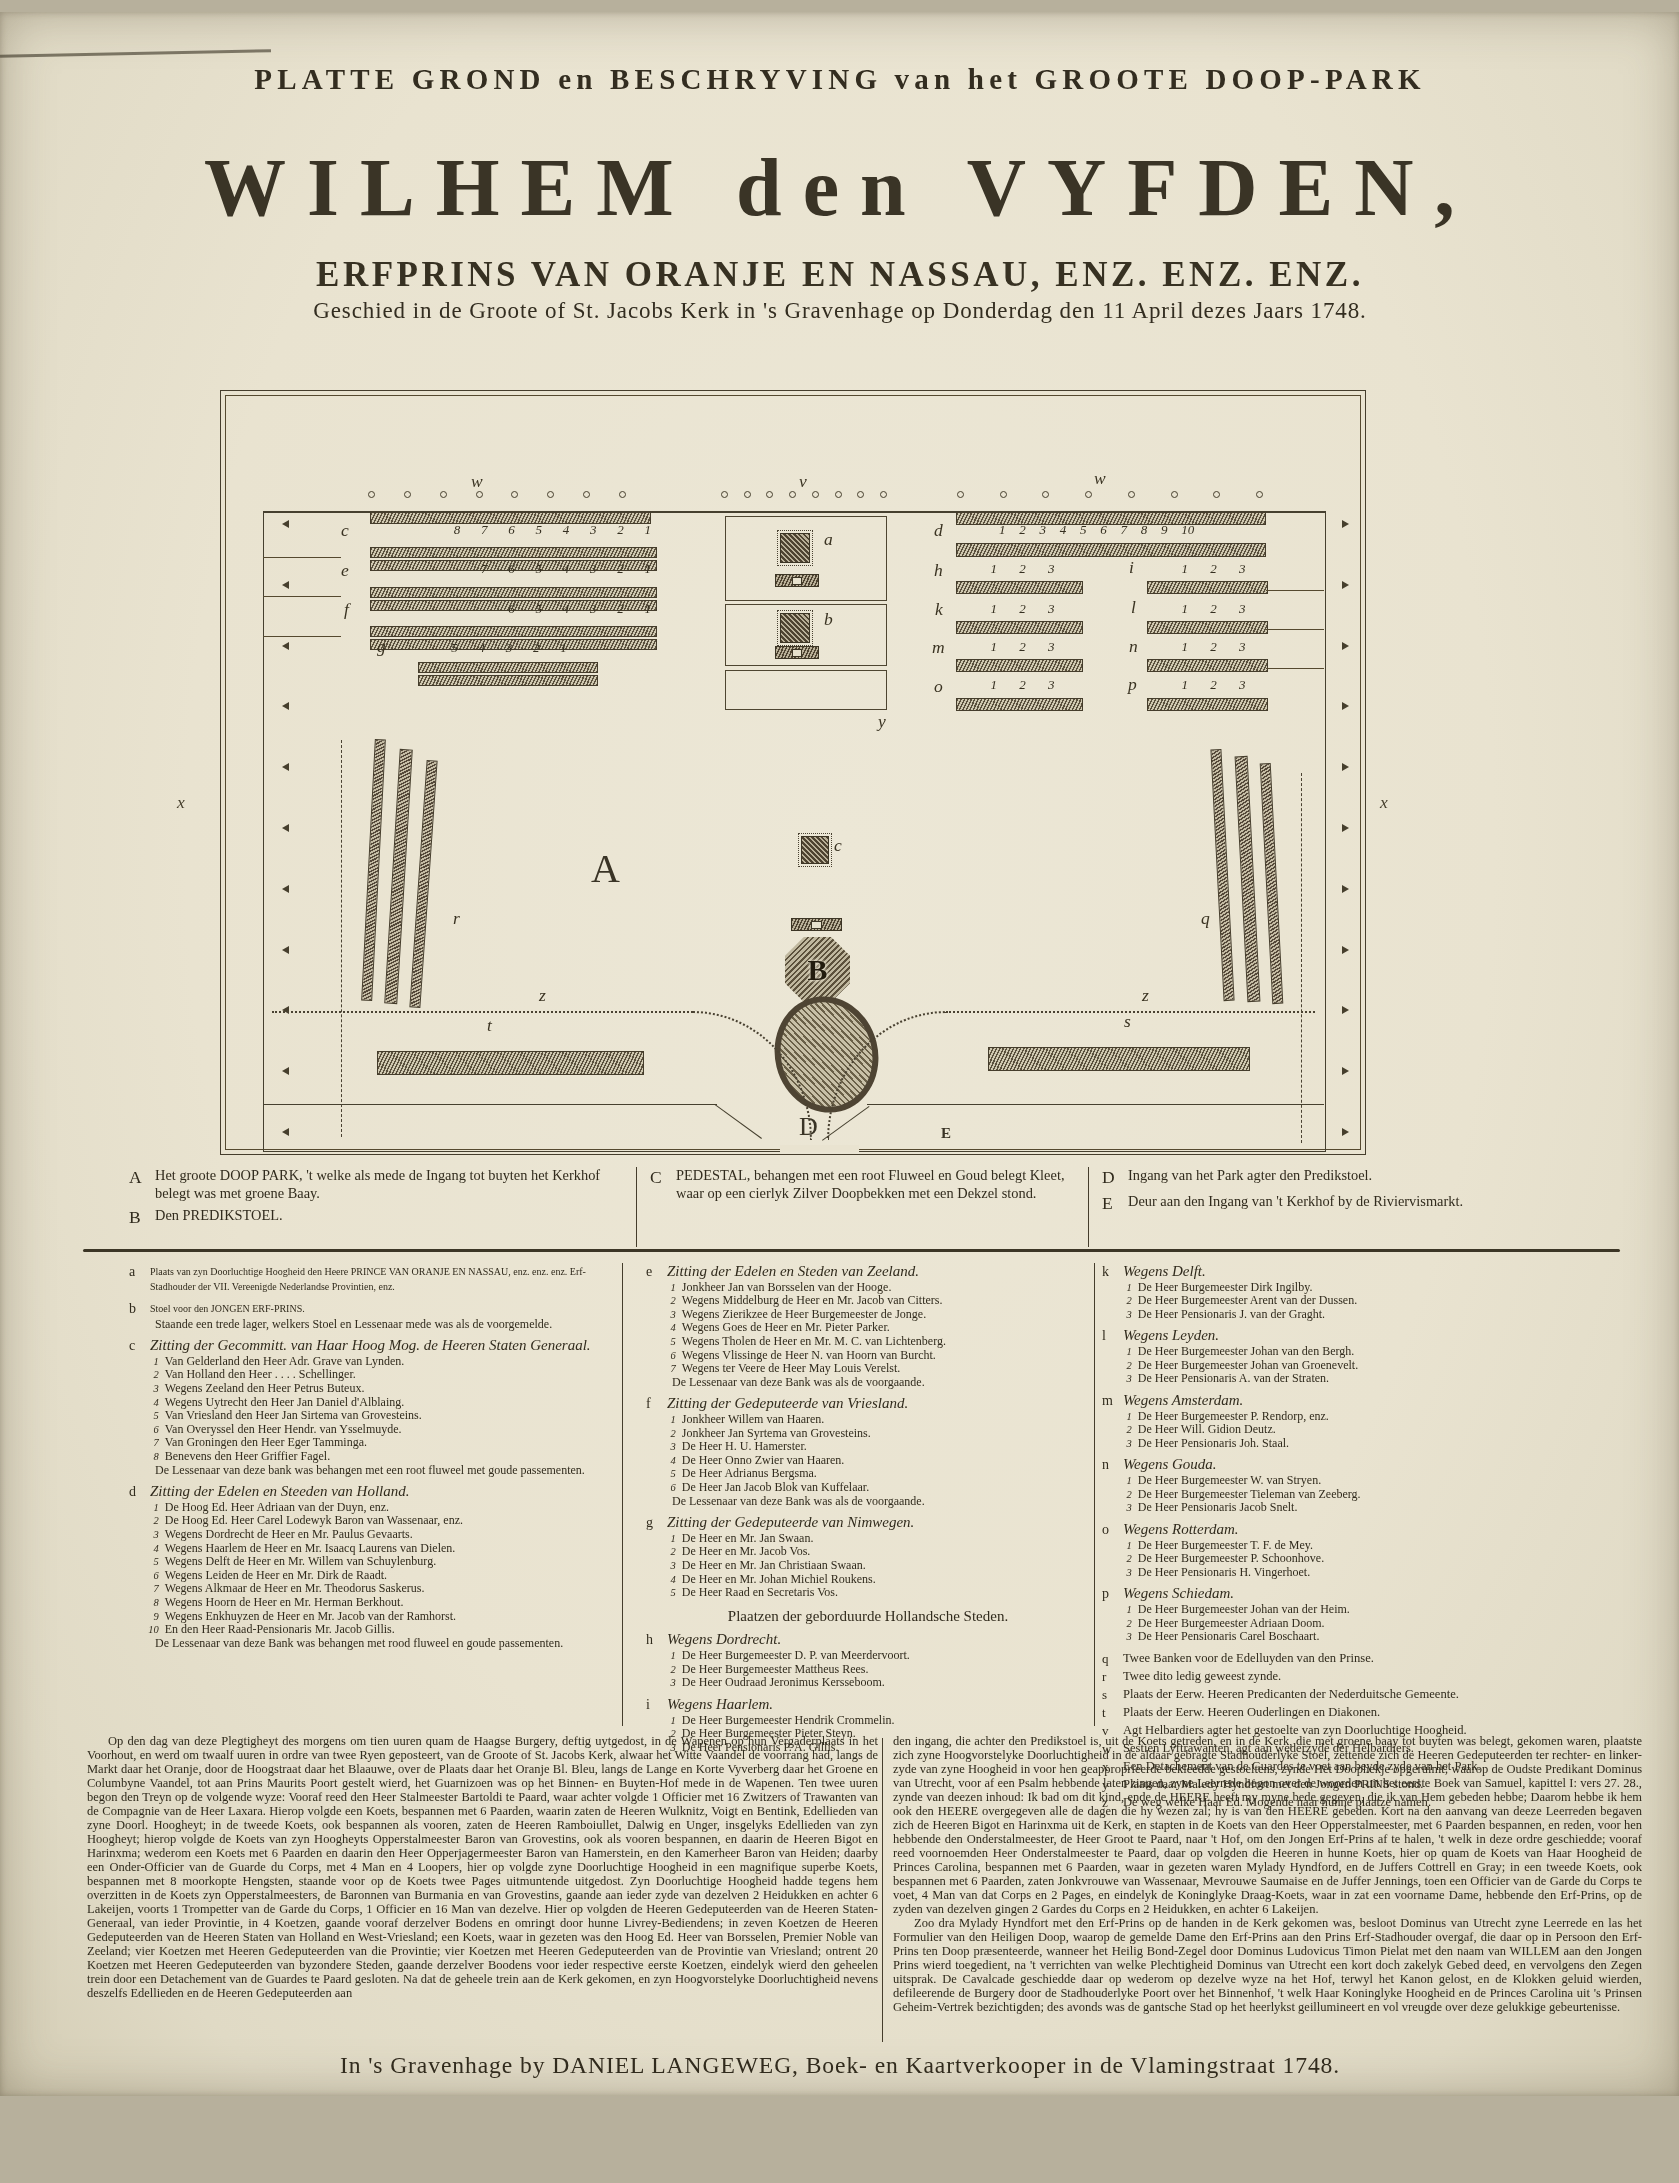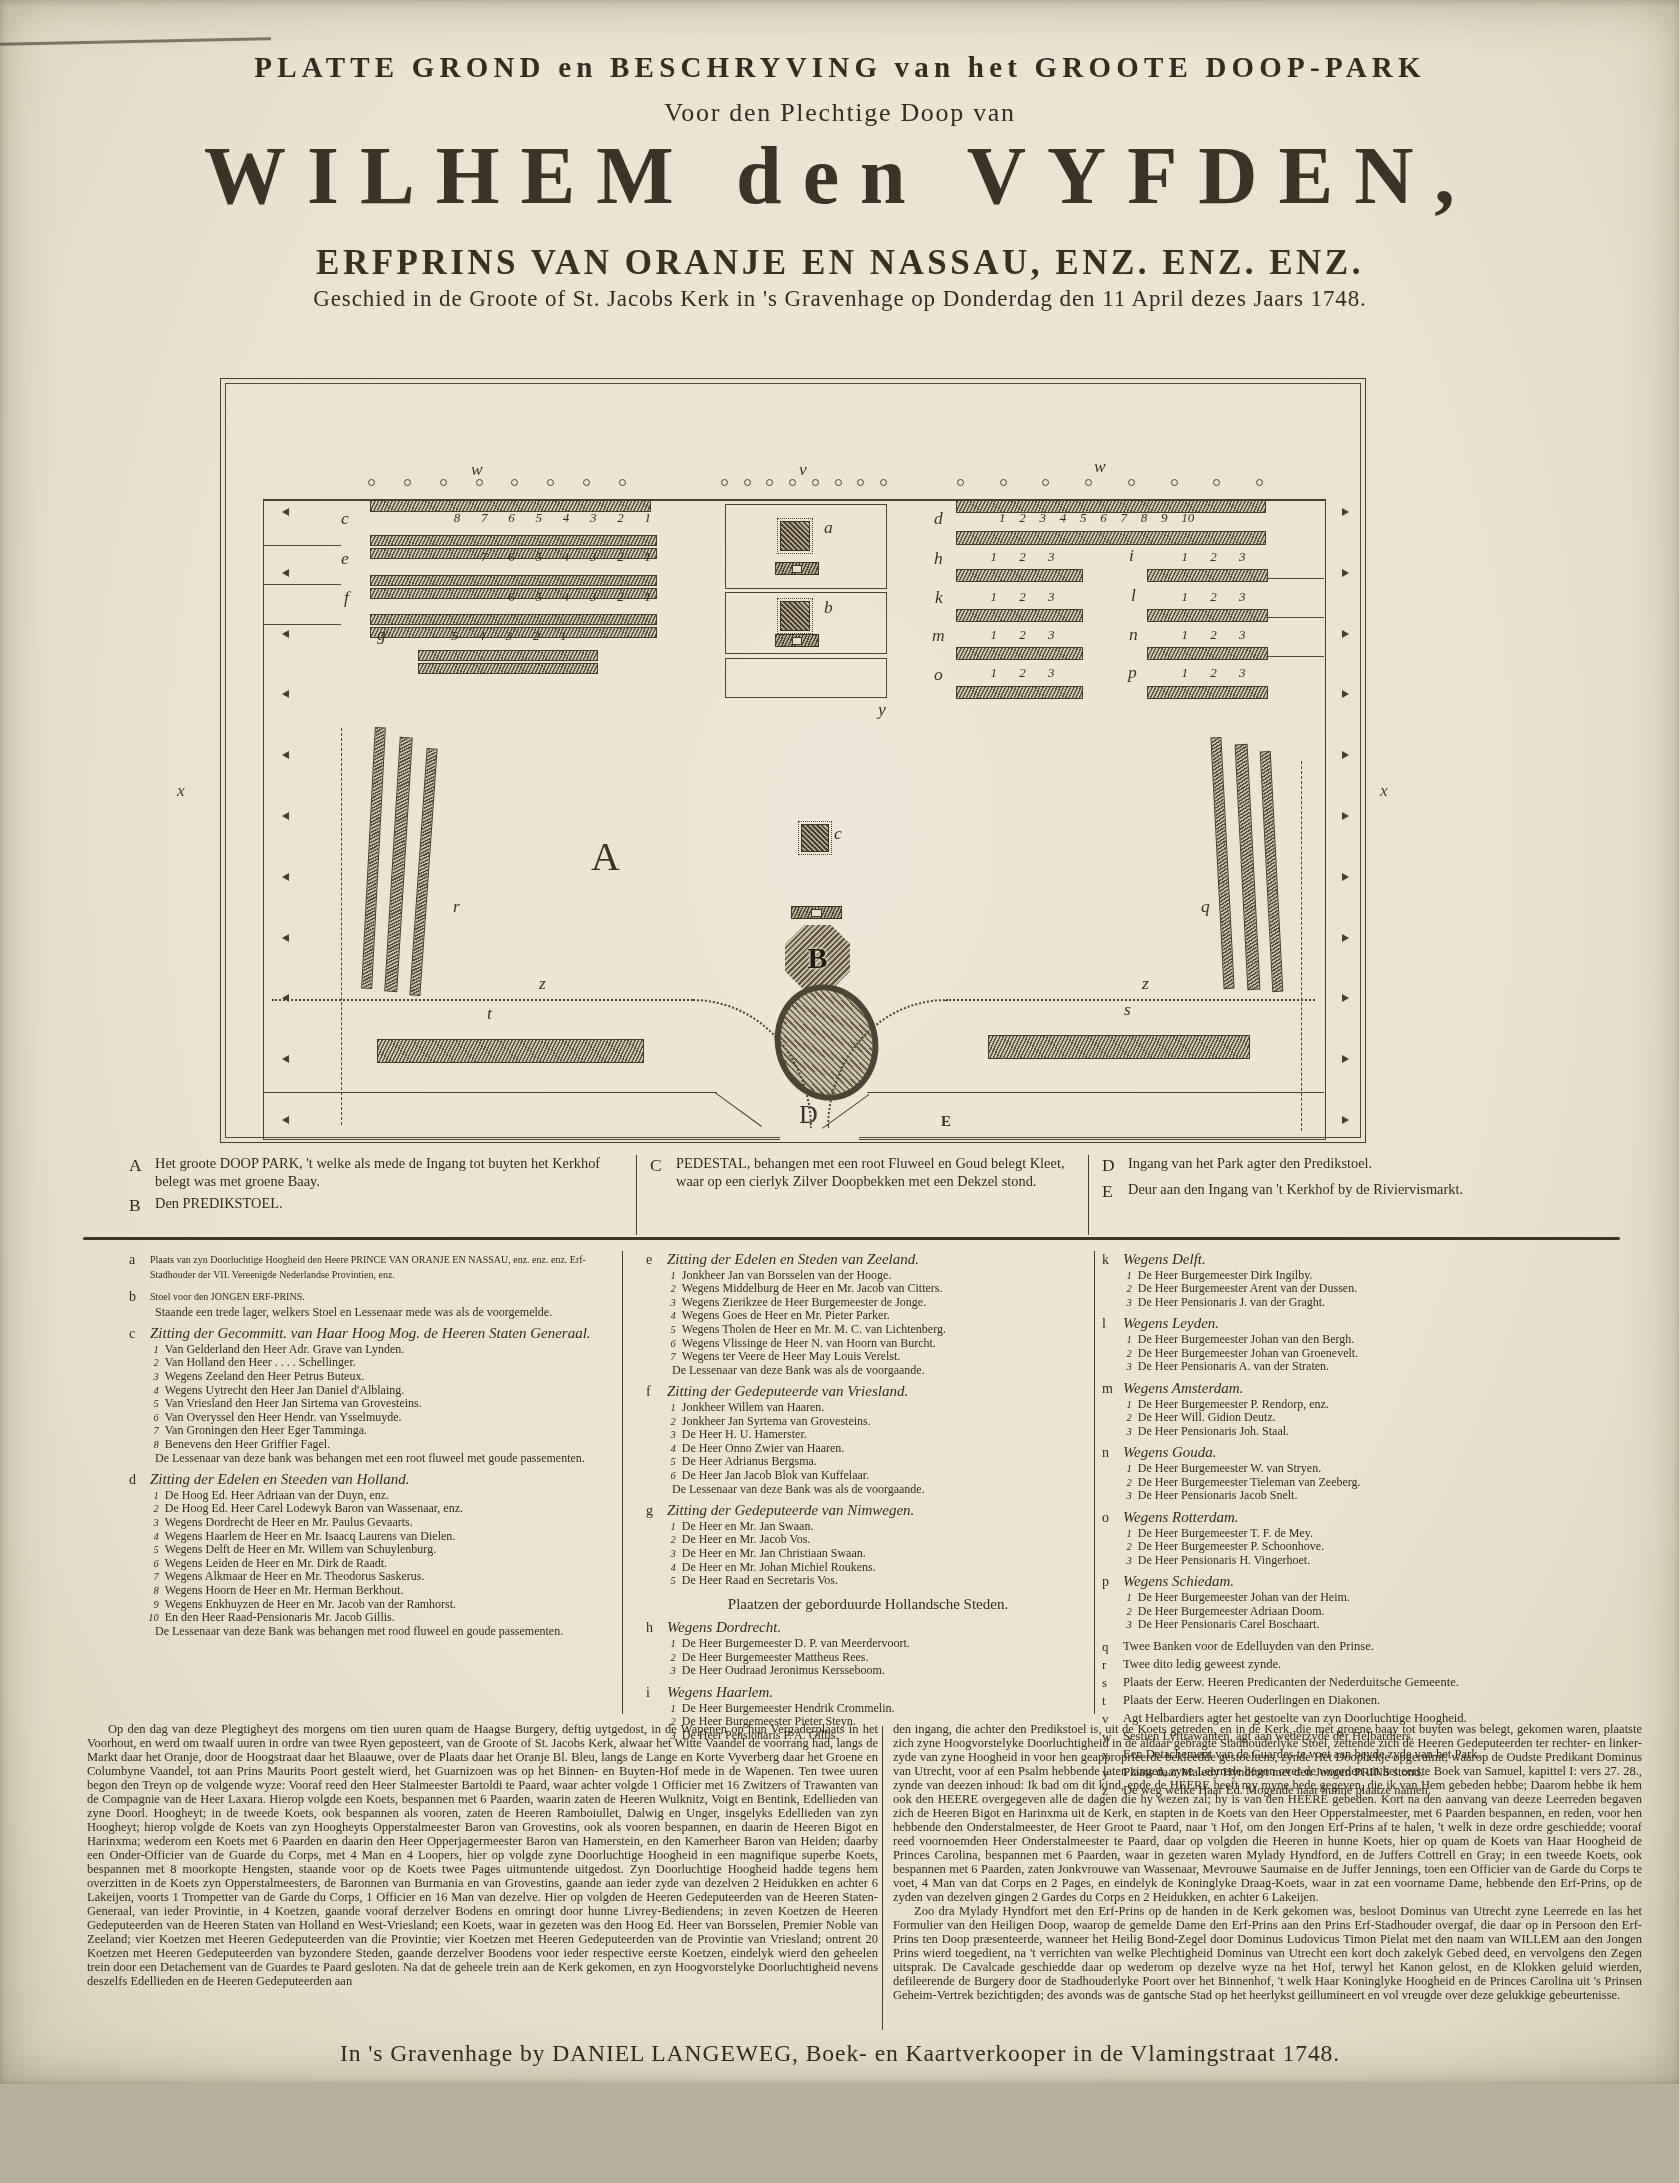--- a/index.html
+++ b/index.html
@@ -1,16 +1,16 @@
 <!DOCTYPE html>
 <html style="font-size:14px"><head>
 <meta charset="utf-8">
 <style>
   html,body{margin:0;padding:0;background:#b7b09c;}
-  #paper{position:relative;width:1680px;height:2084px;margin:0 auto;overflow:hidden;
+  #paper{position:relative;width:1680px;height:2084px;margin:12px auto;overflow:hidden;
     background:radial-gradient(ellipse at 50% 40%, #ece7d6 0%, #e9e3d0 55%, #e0dac5 85%, #d3ccb4 100%);
     box-shadow:inset 0 0 52px rgba(80,70,45,.35), inset 0 0 7px rgba(60,50,30,.3);
     font-family:"Liberation Serif","DejaVu Serif",serif;color:#2f2a1e;}
   .abs{position:absolute;}
   .ctr{left:0;width:100%;text-align:center;}
   
   .t1{top:51px;font-size:29px;letter-spacing:5.2px;font-weight:bold;color:#332d20;}
   .t2{top:98px;font-size:26px;letter-spacing:1.7px;color:#332d20;}
   .t3{top:129px;font-size:82px;letter-spacing:21px;font-weight:bold;color:#3a3426;}
   .t4{top:243px;font-size:35px;letter-spacing:3.5px;font-weight:bold;color:#373122;}
@@ -91,21 +91,20 @@
   #bodyR p{margin:0;}
   .imprint{top:2040px;font-size:23.6px;letter-spacing:0.9px;color:#312b1d;}
 </style>
 </head>
 <body>
 
 <div id="paper">
   <div class="abs artifact"></div>
 
   <div class="abs ctr t1">PLATTE GROND en BESCHRYVING van het GROOTE DOOP-PARK</div>
-  <div class="abs ctr t2">Voor den Plechtige Doop van</div>
   <div class="abs ctr t3">WILHEM den VYFDEN,</div>
   <div class="abs ctr t4">ERFPRINS VAN ORANJE EN NASSAU, ENZ. ENZ. ENZ.</div>
   <div class="abs ctr t5">Geschied in de Groote of St. Jacobs Kerk in 's Gravenhage op Donderdag den 11 April dezes Jaars 1748.</div>
 
   <div class="xmark" style="left:177px;top:780px">x</div>
   <div class="xmark" style="left:1380px;top:780px">x</div>
 
   <div id="plan" class="abs">
     <div class="plate-inner"></div>
     <div class="park"></div>

